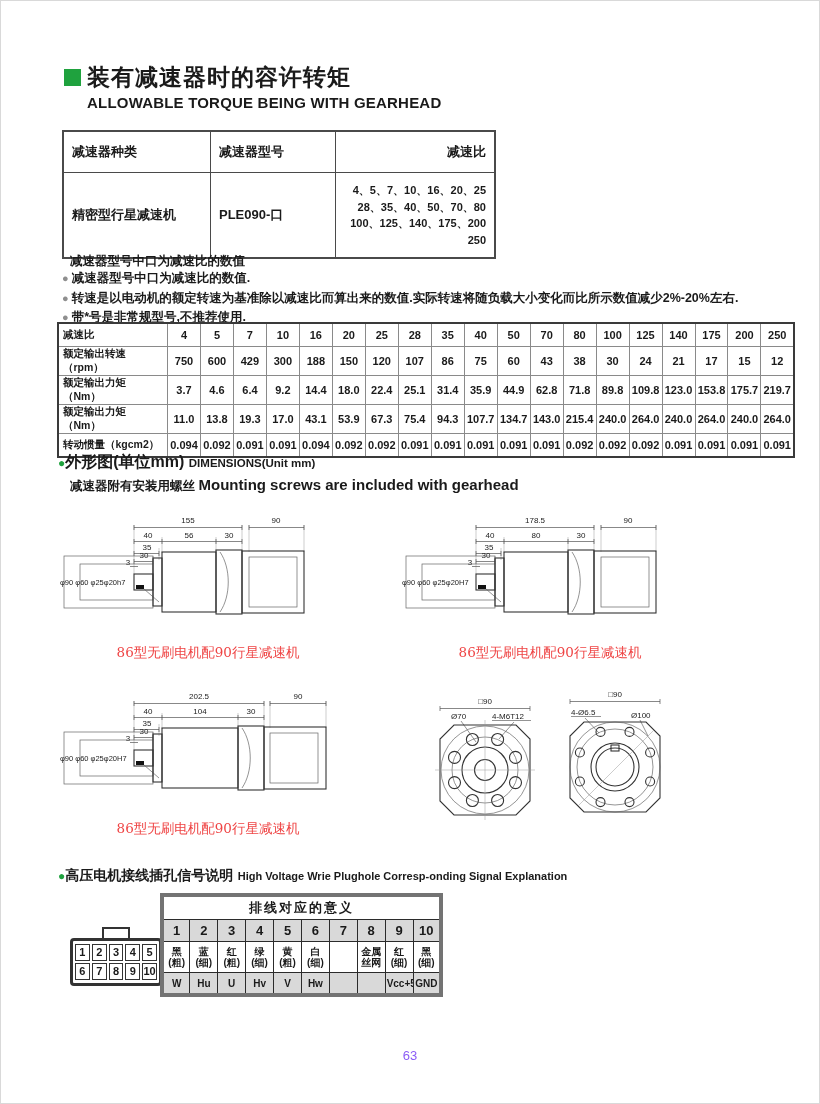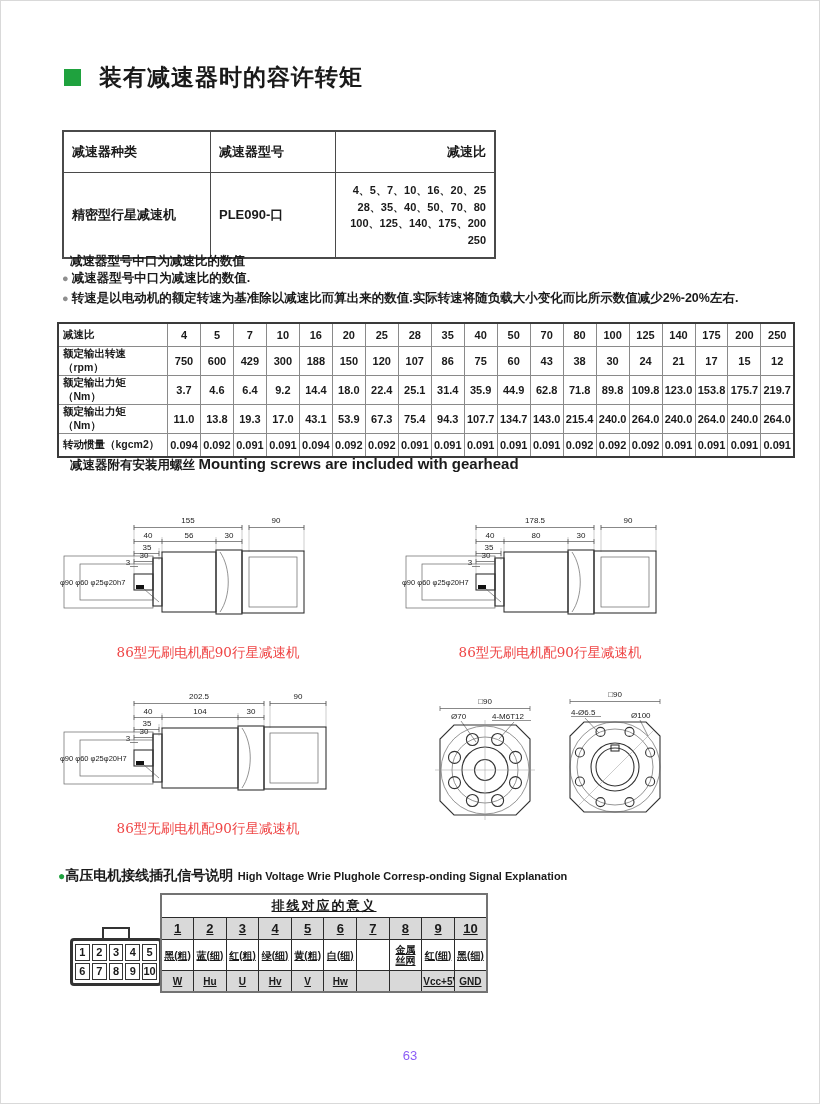--- a/index.html
+++ b/index.html
@@ -2,21 +2,21 @@
 <html><head>
 <meta charset="utf-8">
 <style>
   html,body{margin:0;padding:0;}
   body{width:820px;height:1104px;background:#fff;position:relative;
        font-family:"Liberation Sans",sans-serif;color:#1a1a1a;overflow:hidden;}
   .page-frame{position:absolute;inset:0;border:1px solid #d9d9d9;pointer-events:none;}
 
   
   .hdr{position:absolute;left:64px;top:62px;}
-  .hdr-row{display:flex;align-items:center;gap:18px;}
+  .hdr-row{display:flex;align-items:center;gap:6px;}
   .green-sq{width:17px;height:17px;background:#1fa23e;display:inline-block;}
   .title-cn{font-size:23px;font-weight:bold;letter-spacing:1px;}
   .title-en{font-size:15px;font-weight:bold;margin-left:23px;margin-top:1px;letter-spacing:0.2px;}
 
   
   table{border-collapse:collapse;}
   .gh-table{position:absolute;left:62px;top:130px;width:388px;border:2px solid #4a4a4a;
             font-size:13px;font-weight:bold;table-layout:fixed;}
   .gh-table th,.gh-table td{border:1px solid #4a4a4a;padding:2px 8px;vertical-align:middle;}
   .gh-table th{height:36px;text-align:left;font-weight:bold;}
@@ -63,39 +63,40 @@
   .sig-hd-cn{font-size:14px;font-weight:bold;}
   .sig-hd-en{font-size:11px;font-weight:bold;}
 
   .plug{position:absolute;left:70px;top:927px;width:92px;}
   .plug-clip{width:24px;height:9px;border:2.5px solid #333;margin:0 auto;border-bottom:none;}
   .plug-body{border:3px solid #333;border-radius:4px;padding:3px 2px;display:grid;
              grid-template-columns:repeat(5,1fr);gap:2px;background:#fff;}
   .plug-body div{border:1.8px solid #333;text-align:center;font-size:11px;font-weight:bold;
                  height:15px;line-height:15px;}
 
-  .sig-table{position:absolute;left:160px;top:893px;width:328px;border:2px solid #737373;table-layout:fixed;text-decoration:underline;}
+  .sig-table{position:absolute;left:160px;top:893px;width:283px;border:4px solid #737373;table-layout:fixed;}
   .sig-table td{border:1px solid #2b2b2b;text-align:center;overflow:hidden;}
   .sig-title td{height:20px;font-size:13px;font-weight:bold;letter-spacing:2px;}
   .sig-pins td{height:19px;font-size:13px;font-weight:bold;background:#d9d9d9;}
   .sig-colors td{height:30px;font-size:10px;font-weight:bold;line-height:1.1;padding:0 1px;}
   .sig-signals td{height:18px;font-size:10px;font-weight:bold;background:#d9d9d9;}
 
   .page-num{position:absolute;left:0;right:0;top:1048px;text-align:center;font-size:13px;color:#8b5cf6;}
 </style>
 </head>
 <body>
 
 <div class="page-frame"></div>
 
 <div class="hdr">
   <div class="hdr-row">
     <span class="green-sq"></span>
     <span class="title-cn">装有减速器时的容许转矩</span>
   </div>
+  <div class="title-en">ALLOWABLE TORQUE BEING WITH GEARHEAD</div>
 </div>
 
 <table class="gh-table">
   <tbody>
       <tr>
     <th class="c1">减速器种类</th>
     <th class="c2">减速器型号</th>
     <th class="c3">减速比</th>
   </tr>
   <tr>
@@ -106,20 +107,21 @@
 100、125、140、175、200
 250</td>
   </tr>
 </tbody>
   </table>
 <div class="gh-footnote">减速器型号中口为减速比的数值</div>
 
 <div class="notes">
     <div>减速器型号中口为减速比的数值.</div>
     <div>转速是以电动机的额定转速为基准除以减速比而算出来的数值.实际转速将随负载大小变化而比所示数值减少2%-20%左右.</div>
+    <div>带*号是非常规型号,不推荐使用.</div>
   </div>
 
 <table class="spec-table">
   <tbody>
       <tr>
     <th>减速比</th>
   <td>4</td>
         <td>5</td>
         <td>7</td>
         <td>10</td>
@@ -224,20 +226,24 @@
         <td>0.092</td>
         <td>0.091</td>
         <td>0.091</td>
         <td>0.091</td>
         <td>0.091</td>
       </tr>
 </tbody>
   </table>
 
 <div class="dim-hd">
+  <div>
+    <span class="dot">●</span><span class="dim-hd-cn">外形图(单位mm)</span>
+    <span class="dim-hd-en">DIMENSIONS(Unit mm)</span>
+  </div>
   <div class="dim-sub">
     <span>减速器附有安装用螺丝</span>
     <span class="en">Mounting screws are included with gearhead</span>
   </div>
 </div>
 
 <div class="drawing" style="left:56px;top:512px;">
   <svg width="304" height="128" viewBox="0 0 304 128">
     <path class="xline" d="M78,13 V62 M106,25 V41 M160,25 V40 M186,13 V39 M193,13 V40 M248,13 V40 M103,36 V48 M97,44 V62"></path>
     <path class="dline" d="M78,13 v5 M78,15.5 H186 M186,13 v5"></path>

